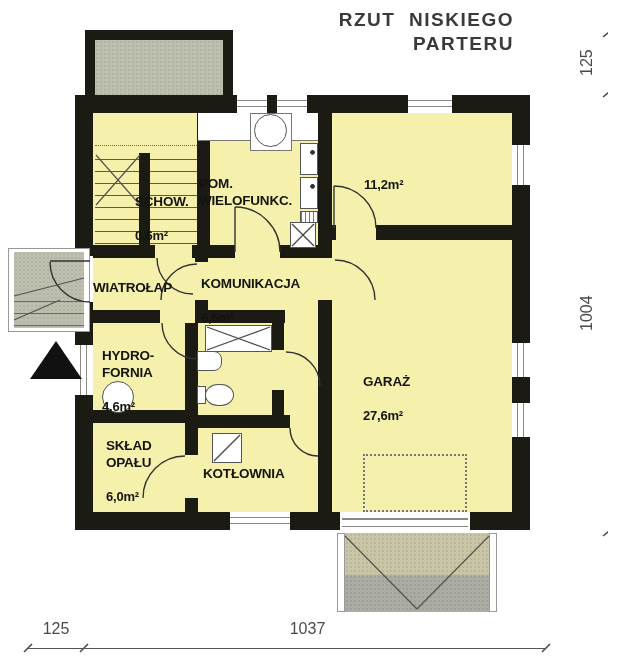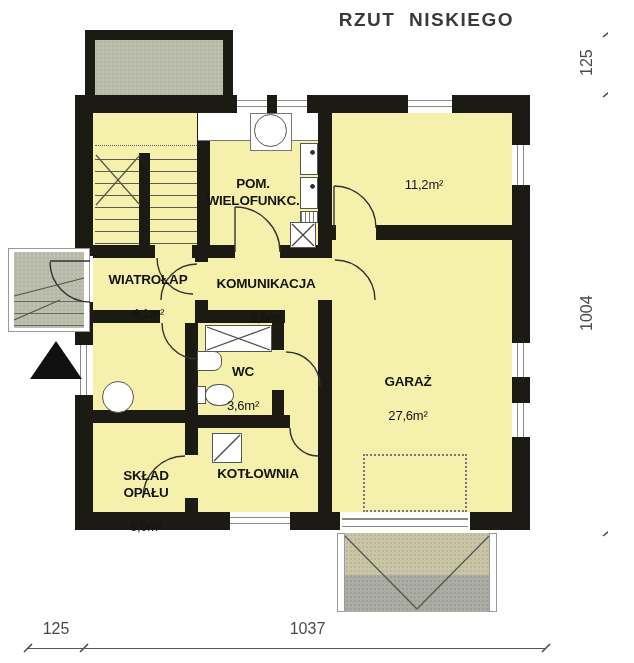--- a/index.html
+++ b/index.html
@@ -3,42 +3,43 @@
 <meta charset="utf-8">
 <style>
   html,body{margin:0;padding:0;background:#fff;font-family:"Liberation Sans",sans-serif;}
   #plan{position:relative;width:608px;height:663px;background:#ffffff;overflow:hidden;}
   .abs{position:absolute;}
   .wall{position:absolute;background:#1b1b14;}
   .room-fill{position:absolute;background:#f5f1ad;}
   .winh{position:absolute;background:linear-gradient(to bottom,#fff 0 5px,#8a8a8a 5px 6px,#fff 6px 11px,#8a8a8a 11px 12px,#fff 12px 18px);}
   .winv{position:absolute;background:linear-gradient(to right,#fff 0 5px,#8a8a8a 5px 6px,#fff 6px 11px,#8a8a8a 11px 12px,#fff 12px 18px);}
   .door-gap{position:absolute;background:#fff;}
-  .room-label{position:absolute;transform:translateX(-50%);text-align:center;font-weight:bold;
+  .room-label{position:absolute;transform:translateX(-50%);text-align:left;font-weight:bold;
               font-size:13.5px;line-height:1.22;color:#14140f;letter-spacing:-0.2px;white-space:pre-line;}
-  .room-area{font-weight:normal;font-size:13px;margin-top:1px;}
+  .room-area{font-weight:bold;font-size:13px;margin-top:1px;}
   .title{position:absolute;top:8px;right:94px;text-align:right;font-weight:bold;font-size:19px;
          line-height:1.25;color:#3a3a3a;letter-spacing:1.5px;word-spacing:7px;}
   .dim-v{position:absolute;writing-mode:vertical-rl;transform:rotate(180deg);font-size:16px;color:#4a4a4a;text-align:center;}
   .dim-h{position:absolute;font-size:16px;color:#4a4a4a;text-align:center;}
   .dim-line{position:absolute;background:#555;}
   .gray-tex{background-color:#bcbeae;background-image:radial-gradient(rgba(0,0,0,0.06) 1px,transparent 1px);background-size:4px 4px;}
   .fixture{position:absolute;background:#fff;border:1px solid #555;box-sizing:border-box;}
   .dots{background-image:radial-gradient(circle at 72% 28%,#333 2px,transparent 2.6px);background-color:#fff;}
   .hatch{background:repeating-linear-gradient(90deg,#777 0 1px,#fff 1px 4px);}
   .steps{position:absolute;background:repeating-linear-gradient(to bottom,transparent 0 11px,#5a5a50 11px 12px);}
   svg.overlay{position:absolute;left:0;top:0;pointer-events:none;}
 </style>
 </head>
 <body>
 
 <div id="plan">
 
   <div class="title">
     <div>RZUT NISKIEGO</div>
+    <div>PARTERU</div>
   </div>
 
   <div class="wall" style="left:85px;top:30px;width:148px;height:10px;"></div>
   <div class="wall" style="left:85px;top:30px;width:10px;height:65px;"></div>
   <div class="wall" style="left:223px;top:30px;width:10px;height:65px;"></div>
   <div class="abs gray-tex" style="left:95px;top:40px;width:128px;height:55px;"></div>
 
   <div class="room-fill" style="left:93px;top:113px;width:419px;height:399px;"></div>
 
   <div class="wall" style="left:75px;top:95px;width:455px;height:18px;"></div>
@@ -156,43 +157,46 @@
   </svg>
 
   <div class="dim-line" style="left:608px;top:33px;width:1px;height:499px;"></div>
   <div class="dim-line" style="left:28px;top:648px;width:518px;height:1px;"></div>
 
   <div class="dim-v" style="left:578px;top:36px;height:54px;">125</div>
   <div class="dim-v" style="left:578px;top:278px;height:70px;">1004</div>
   <div class="dim-h" style="left:28px;top:620px;width:56px;">125</div>
   <div class="dim-h" style="left:250px;top:620px;width:115px;">1037</div>
 
+  <div class="room-label" style="left:170px;top:178px;width:70px;">
+    <div>SCHOW.</div>
+    <div class="room-area">0,6m²</div>
+  </div>
   <div class="room-label" style="left:253px;top:160px;width:108px;">
     <div>POM. WIELOFUNKC.</div>
   </div>
   <div class="room-label" style="left:424px;top:160px;width:120px;">
     <div class="room-area">11,2m²</div>
   </div>
-  <div class="room-label" style="left:148px;top:256px;width:110px;">
+  <div class="room-label" style="left:148px;top:264px;width:110px;">
     <div>WIATROŁAP</div>
-    <div class="room-area">4,1m²</div>
   </div>
   <div class="room-label" style="left:266px;top:260px;width:130px;">
     <div>KOMUNIKACJA</div>
     <div class="room-area">6,6m²</div>
   </div>
-  <div class="room-label" style="left:243px;top:348px;width:60px;">
-    <div>WC</div>
-    <div class="room-area">3,6m²</div>
+  <div class="room-label" style="left:139px;top:332px;width:74px;">
+    <div>HYDRO-FORNIA</div>
+    <div class="room-area">4,6m²</div>
   </div>
   <div class="room-label" style="left:408px;top:358px;width:90px;">
     <div>GARAŻ</div>
     <div class="room-area">27,6m²</div>
   </div>
-  <div class="room-label" style="left:146px;top:452px;width:80px;">
+  <div class="room-label" style="left:146px;top:422px;width:80px;">
     <div>SKŁAD OPAŁU</div>
     <div class="room-area">6,0m²</div>
   </div>
   <div class="room-label" style="left:258px;top:450px;width:110px;">
     <div>KOTŁOWNIA</div>
   </div>
 
 </div>
 
 </body></html>

